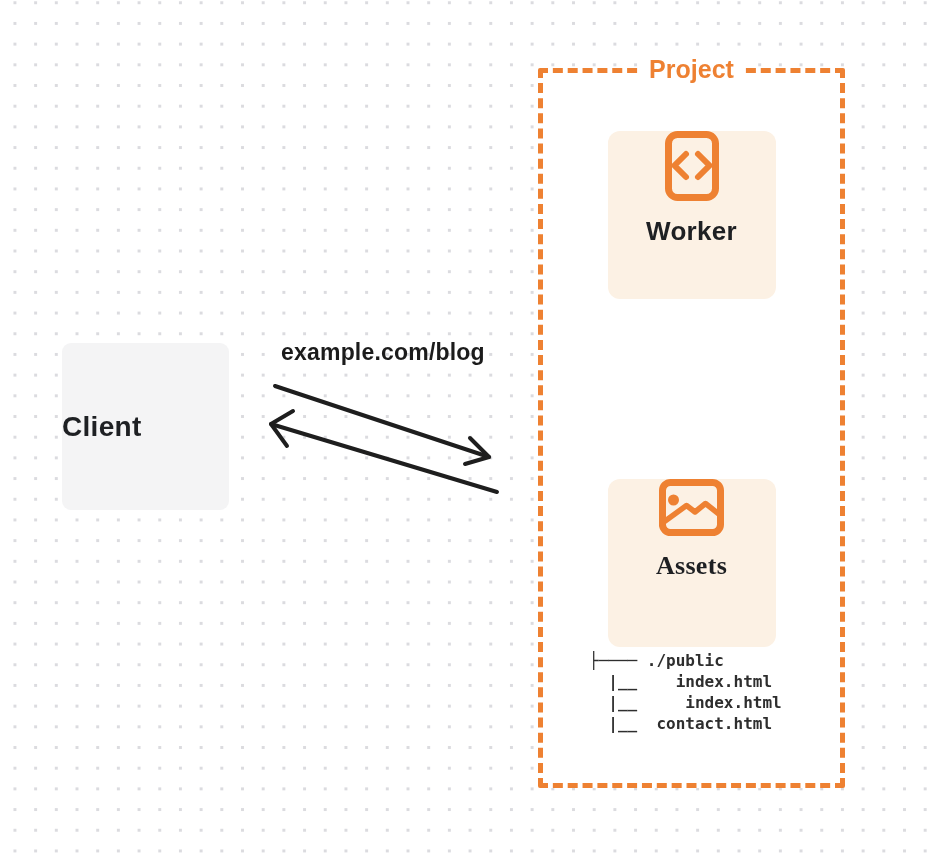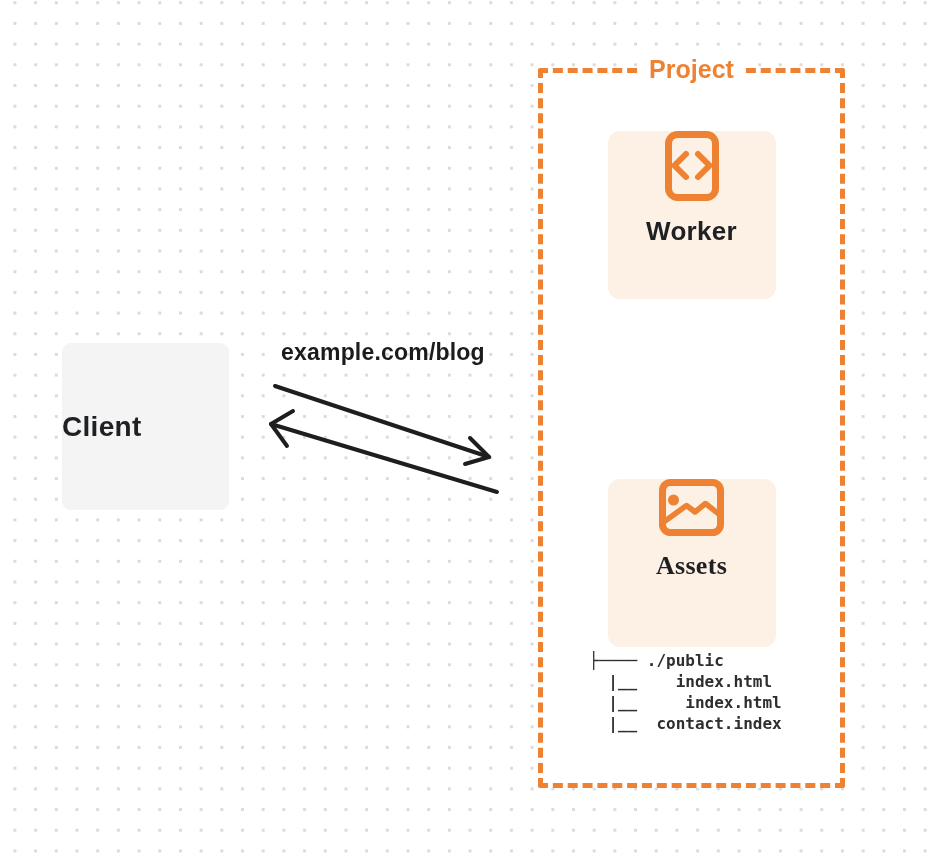--- a/index.html
+++ b/index.html
@@ -109,17 +109,17 @@
         <circle cx="14.5" cy="21" r="5.5" fill="#ee8132"></circle>
         <rect x="3.5" y="3.5" width="58" height="50" rx="8" fill="none" stroke="#ee8132" stroke-width="7"></rect>
       </svg>
       <span class="card-label">Assets</span>
     </div>
 
     <div class="file-tree">
       <div class="tree-line">├──── ./public</div>
       <div class="tree-line">  |__    index.html</div>
       <div class="tree-line">  |__     index.html</div>
-      <div class="tree-line">  |__  contact.index</div>
+      <div class="tree-line">  |__  contact.html</div>
     </div>
   </div>
 
 </div>
 
 </body></html>

